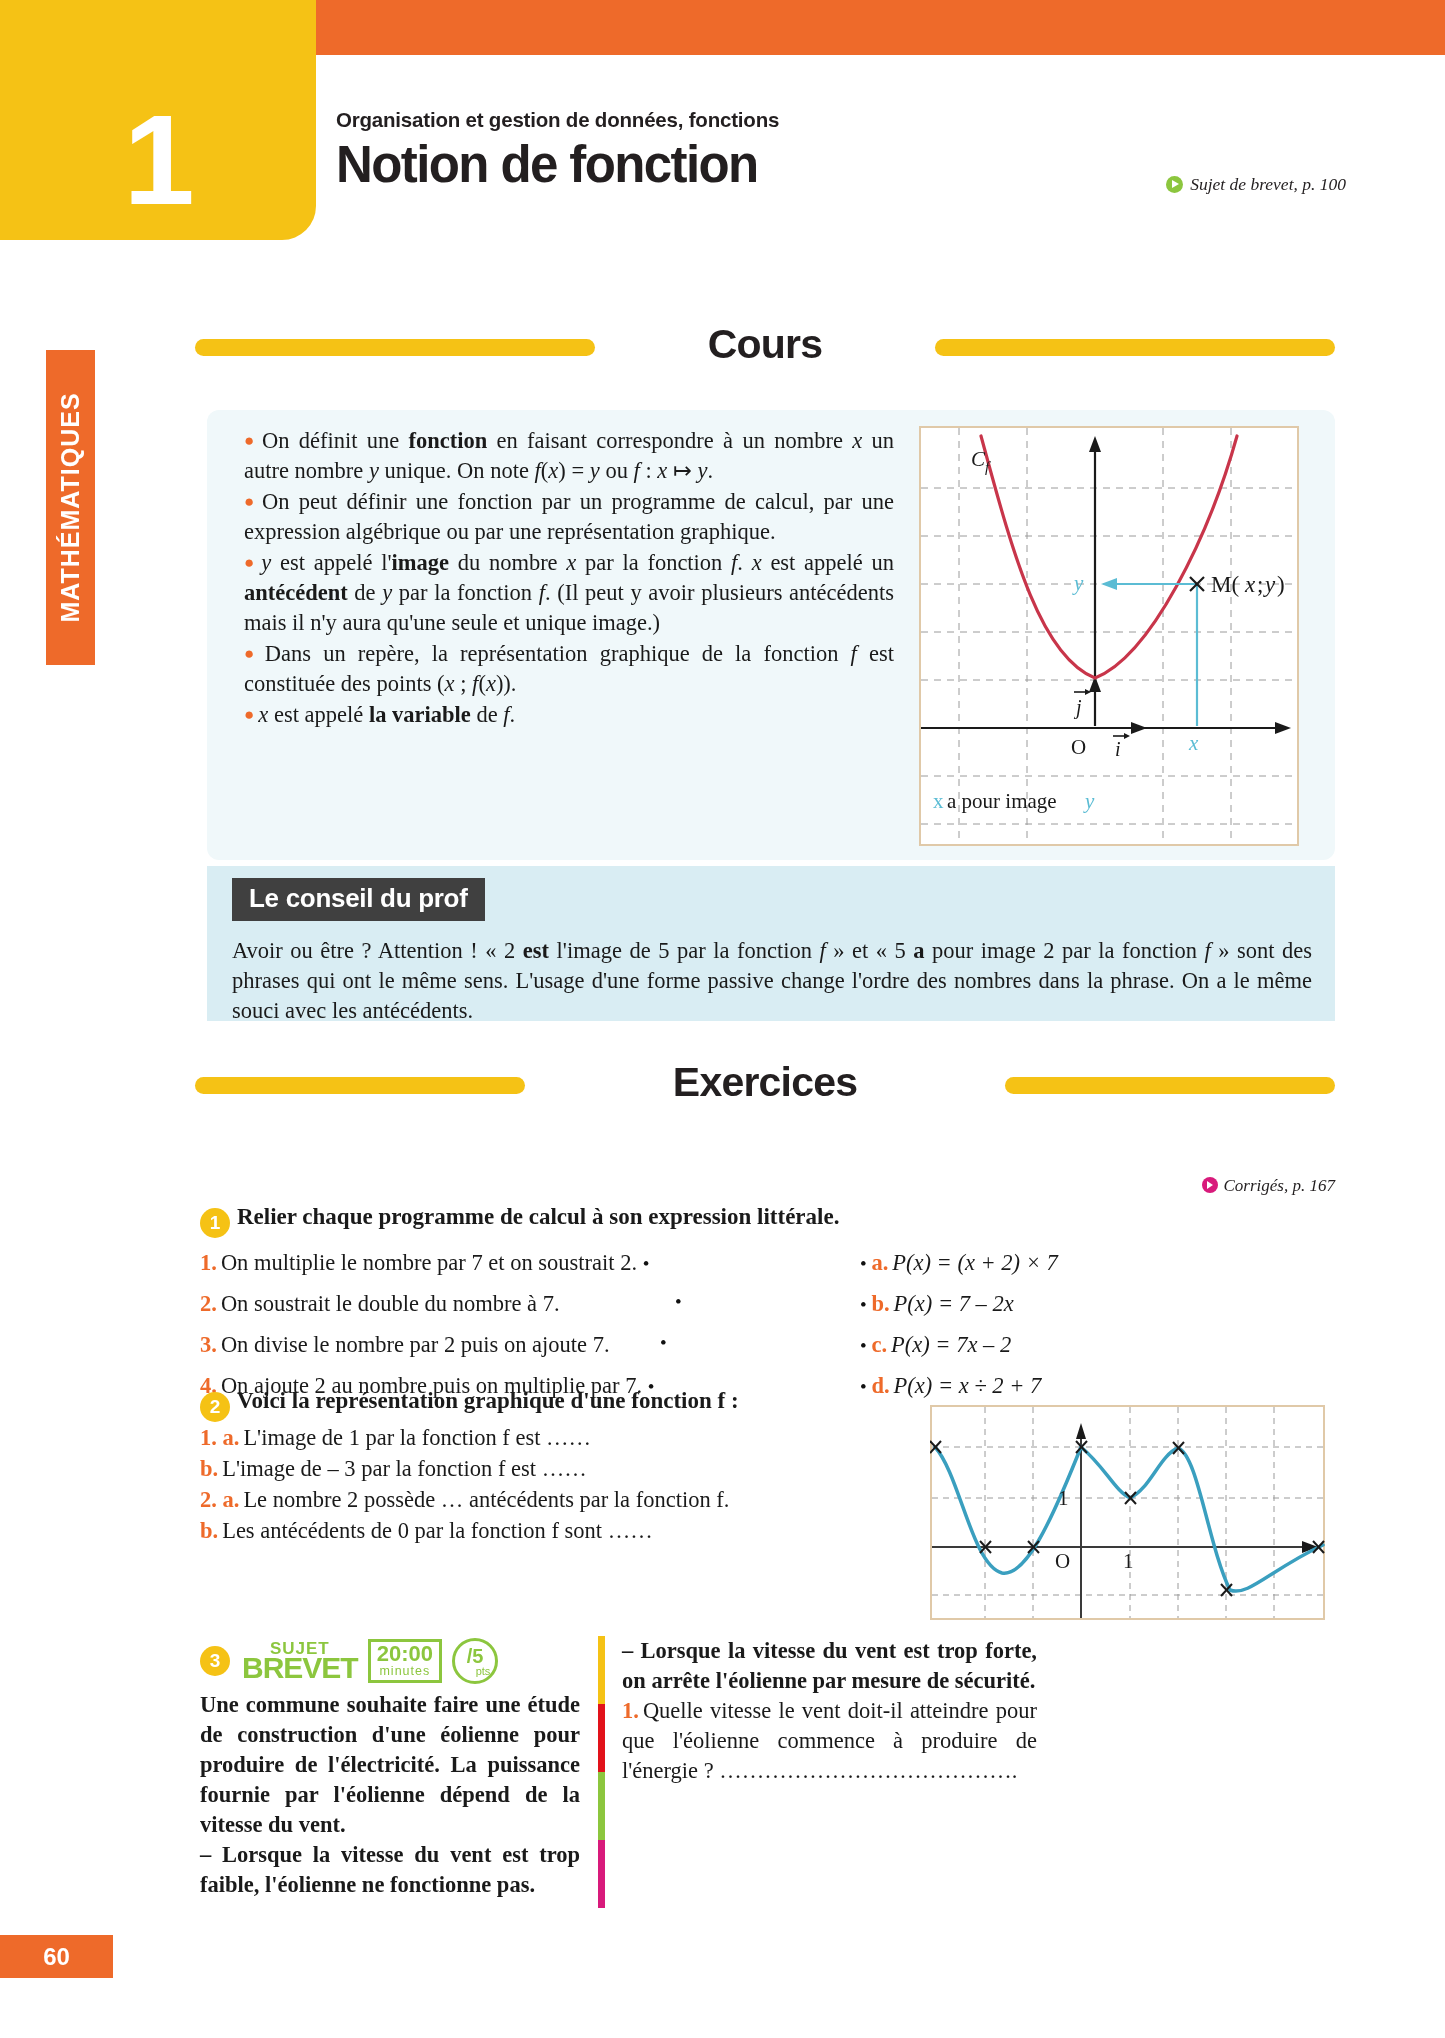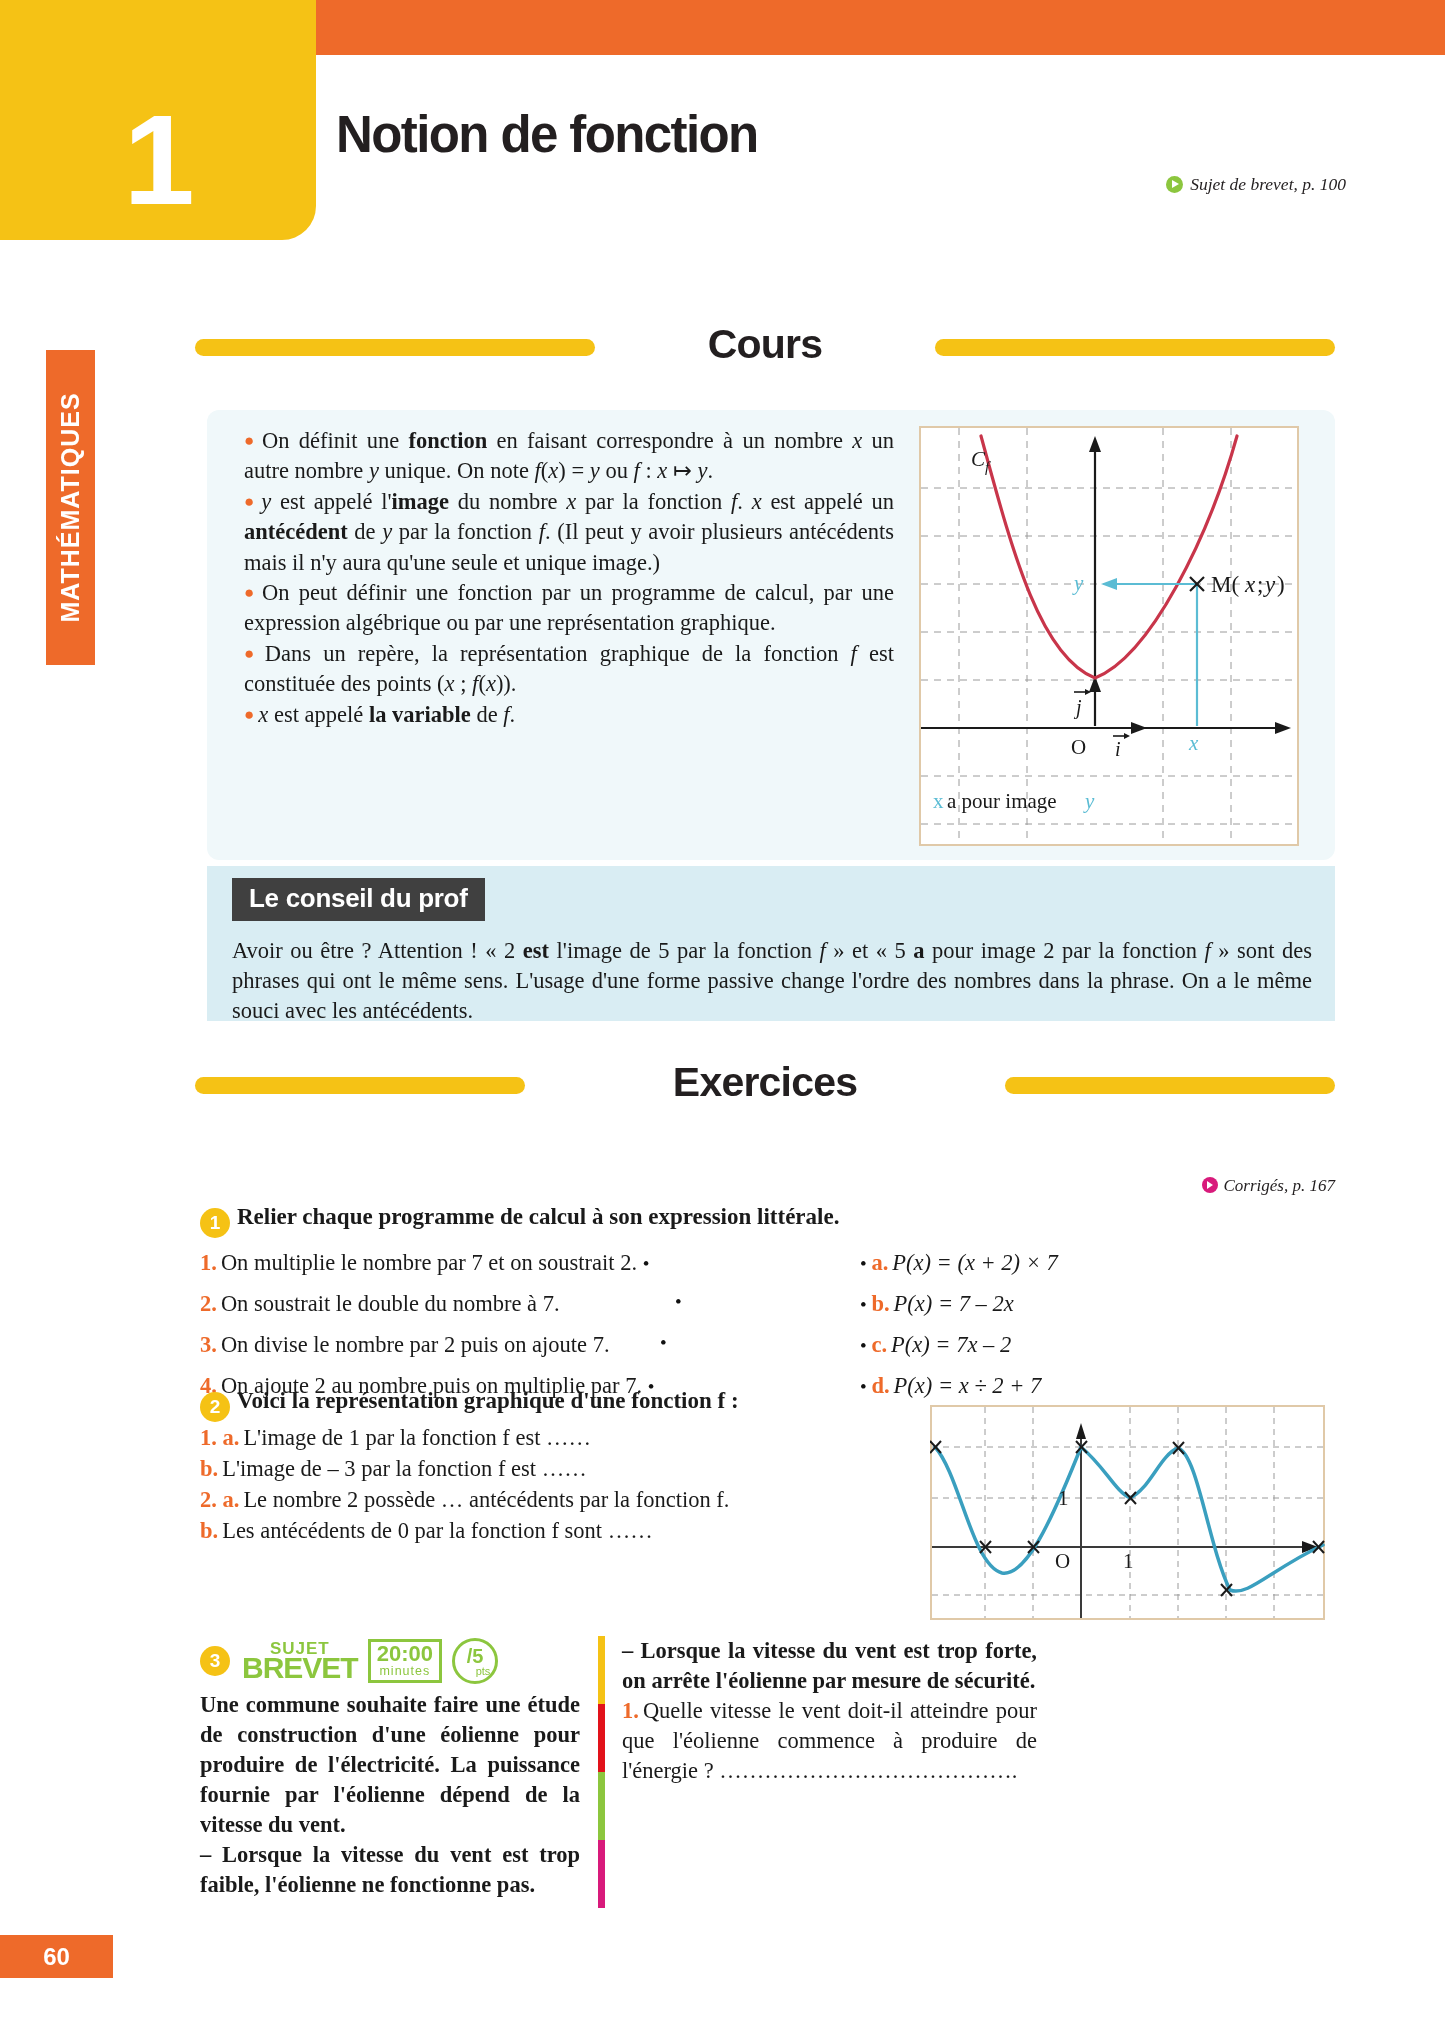--- a/index.html
+++ b/index.html
@@ -299,41 +299,42 @@
   }
 </style>
 </head>
 <body>
 
 <div class="top-orange-bar"></div>
 <div class="top-yellow-block"></div>
 <div class="chapter-number">1</div>
 
 <div class="header">
+  <div class="header-kicker">Organisation et gestion de données, fonctions</div>
   <div class="header-title">Notion de fonction</div>
   <div class="header-ref">
     <span class="tri-green"></span><span>Sujet de brevet, p. 100</span>
   </div>
 </div>
 
 <div class="subject-tab">
   <span>MATHÉMATIQUES</span>
 </div>
 
 <div class="banner" style="top:330px;">
   <div class="bar left" style="width:400px;"></div>
   <div class="bar right" style="width:400px;"></div>
   <div class="label">Cours</div>
 </div>
 
 <div class="cours-box">
   <div class="cours-text">
     <p><span class="bullet">●</span>On définit une <b>fonction</b> en faisant correspondre à un nombre <span class="math">x</span> un autre nombre <span class="math">y</span> unique. On note <span class="math">f</span>(<span class="math">x</span>) = <span class="math">y</span> ou <span class="math">f</span> : <span class="math">x</span> ↦ <span class="math">y</span>.</p>
+    <p><span class="bullet">●</span>On peut définir une fonction par un programme de calcul, par une expression algébrique ou par une représentation graphique.</p>
     <p><span class="bullet">●</span><span class="math">y</span> est appelé l'<b>image</b> du nombre <span class="math">x</span> par la fonction <span class="math">f</span>. <span class="math">x</span> est appelé un <b>antécédent</b> de <span class="math">y</span> par la fonction <span class="math">f</span>. (Il peut y avoir plusieurs antécédents mais il n'y aura qu'une seule et unique image.)</p>
-    <p><span class="bullet">●</span>On peut définir une fonction par un programme de calcul, par une expression algébrique ou par une représentation graphique.</p>
     <p><span class="bullet">●</span>Dans un repère, la représentation graphique de la fonction <span class="math">f</span> est constituée des points (<span class="math">x</span> ; <span class="math">f</span>(<span class="math">x</span>)).</p>
     <p><span class="bullet">●</span><span class="math">x</span> est appelé <b>la variable</b> de <span class="math">f</span>.</p>
   </div>
 
   <div class="cours-graph">
     <svg width="380" height="420" viewBox="0 0 380 420">
       <rect x="1" y="1" width="378" height="418" fill="#ffffff" stroke="#e0c9a8" stroke-width="2"></rect>
 
       <g stroke="#9a9a9a" stroke-width="1" stroke-dasharray="7,6">
         <line x1="40" y1="2" x2="40" y2="418"></line>

